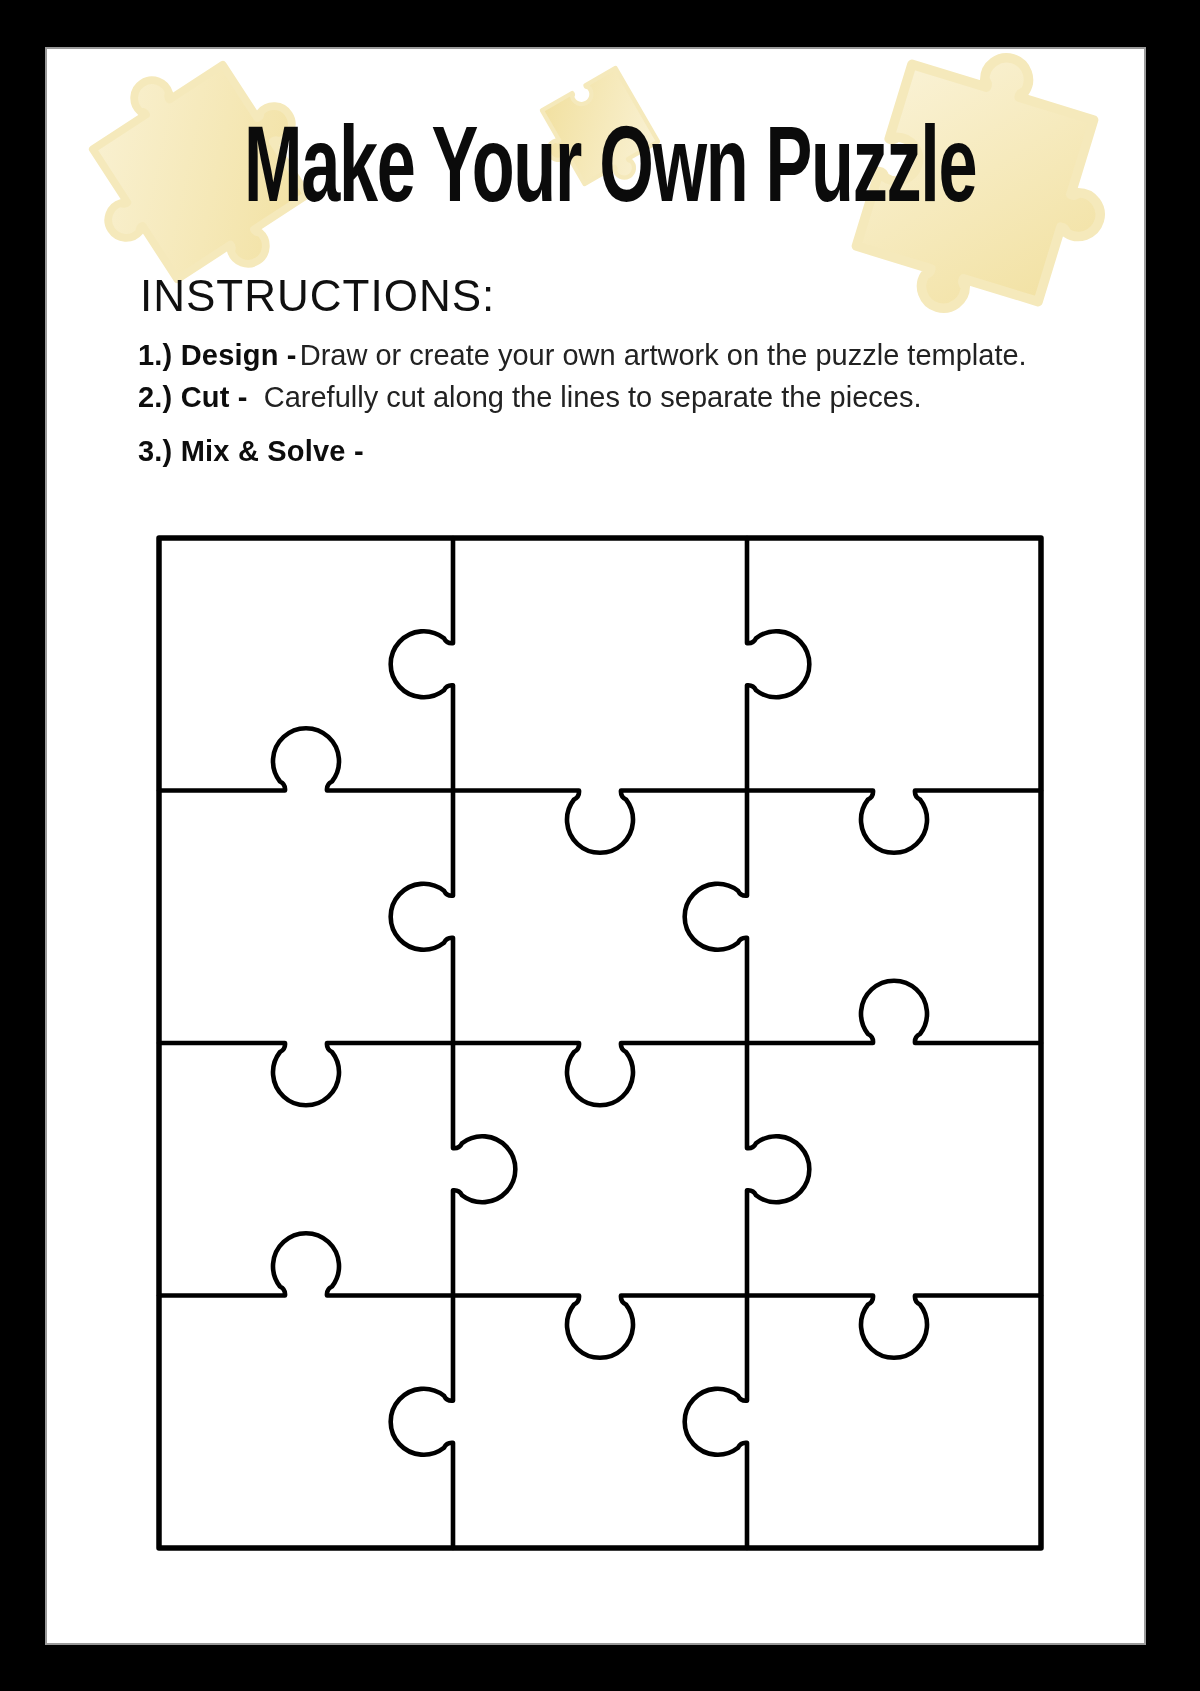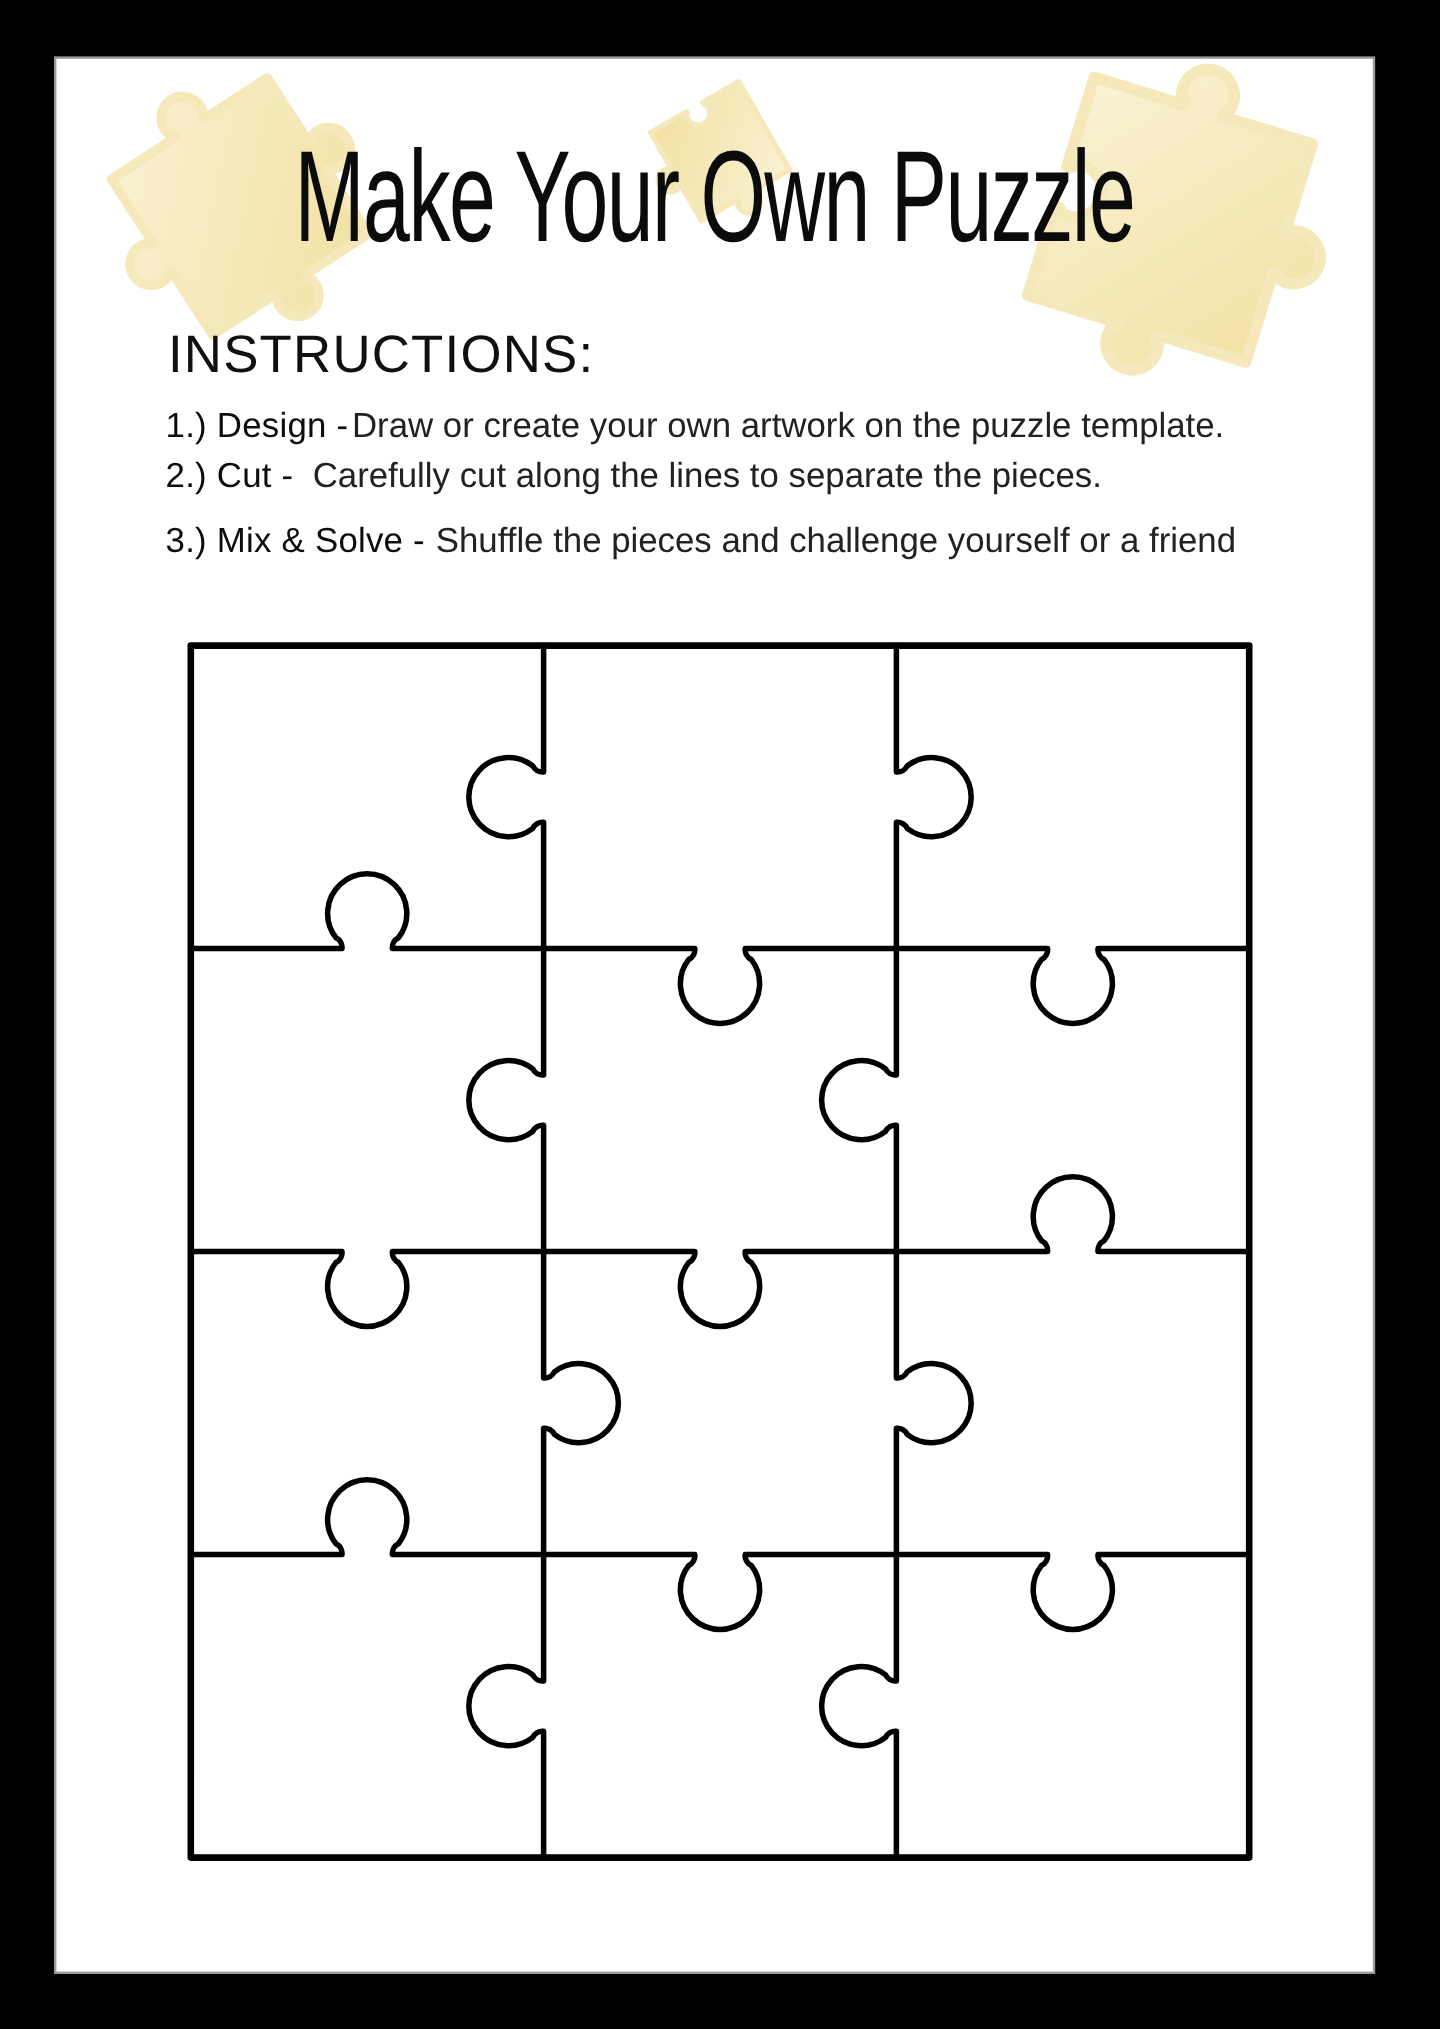--- a/index.html
+++ b/index.html
@@ -7,33 +7,33 @@
     width:1200px;height:1691px;position:relative;background:#000;
     font-family:"Liberation Sans", sans-serif;overflow:hidden;
   }
   .page{
     position:absolute;left:47px;top:49px;width:1097px;height:1594px;
     background:#fff;box-shadow:0 0 0 2px #9a9a9a;
   }
   #art{position:absolute;left:0;top:0;z-index:1}
   .title{
     position:absolute;left:47px;top:110px;width:1097px;margin:0;
-    text-align:center;font-size:108px;font-weight:400;line-height:1;
+    text-align:center;font-size:108px;font-weight:700;line-height:1;
     color:#0b0b0b;z-index:2;white-space:nowrap;
   }
   .title>span{display:inline-block;transform:scaleX(0.65);letter-spacing:-2px}
   .heading{
     position:absolute;left:140px;top:271px;font-size:44px;font-weight:400;
     letter-spacing:1px;color:#101010;z-index:2;
   }
   .step{
     position:absolute;left:138px;width:905px;font-size:29px;color:#222;
     z-index:2;line-height:34px;white-space:nowrap;
   }
-  .step b{font-weight:400;color:#0d0d0d;letter-spacing:0.2px}
+  .step b{font-weight:700;color:#0d0d0d;letter-spacing:0.2px}
   .s1{top:338px}.s2{top:380px}.s3{top:434px;display:flex;align-items:center}
   .d1{margin-left:3px}.d2{margin-left:16px}
   .s3 .desc{margin-left:9px;line-height:34px}
 </style>
 </head>
 <body>
 
 <div class="page"></div>
 
 <svg id="art" width="1200" height="1691" viewBox="0 0 1200 1691">
@@ -72,15 +72,15 @@
   <b>1.) Design -</b><span class="d1">Draw or create your own artwork on the puzzle template.</span>
 </div>
 
 <div class="step s2">
   <b>2.) Cut -</b><span class="d2">Carefully cut along the lines to separate the pieces.</span>
 </div>
 
 <div class="step s3">
   <b>3.) Mix &amp; Solve -</b>
   <span class="desc">
-    <span>Shuffle the pieces and challenge yourself or a friend</span><br>
+    <br>
   </span>
 </div>
 
 </body></html>

